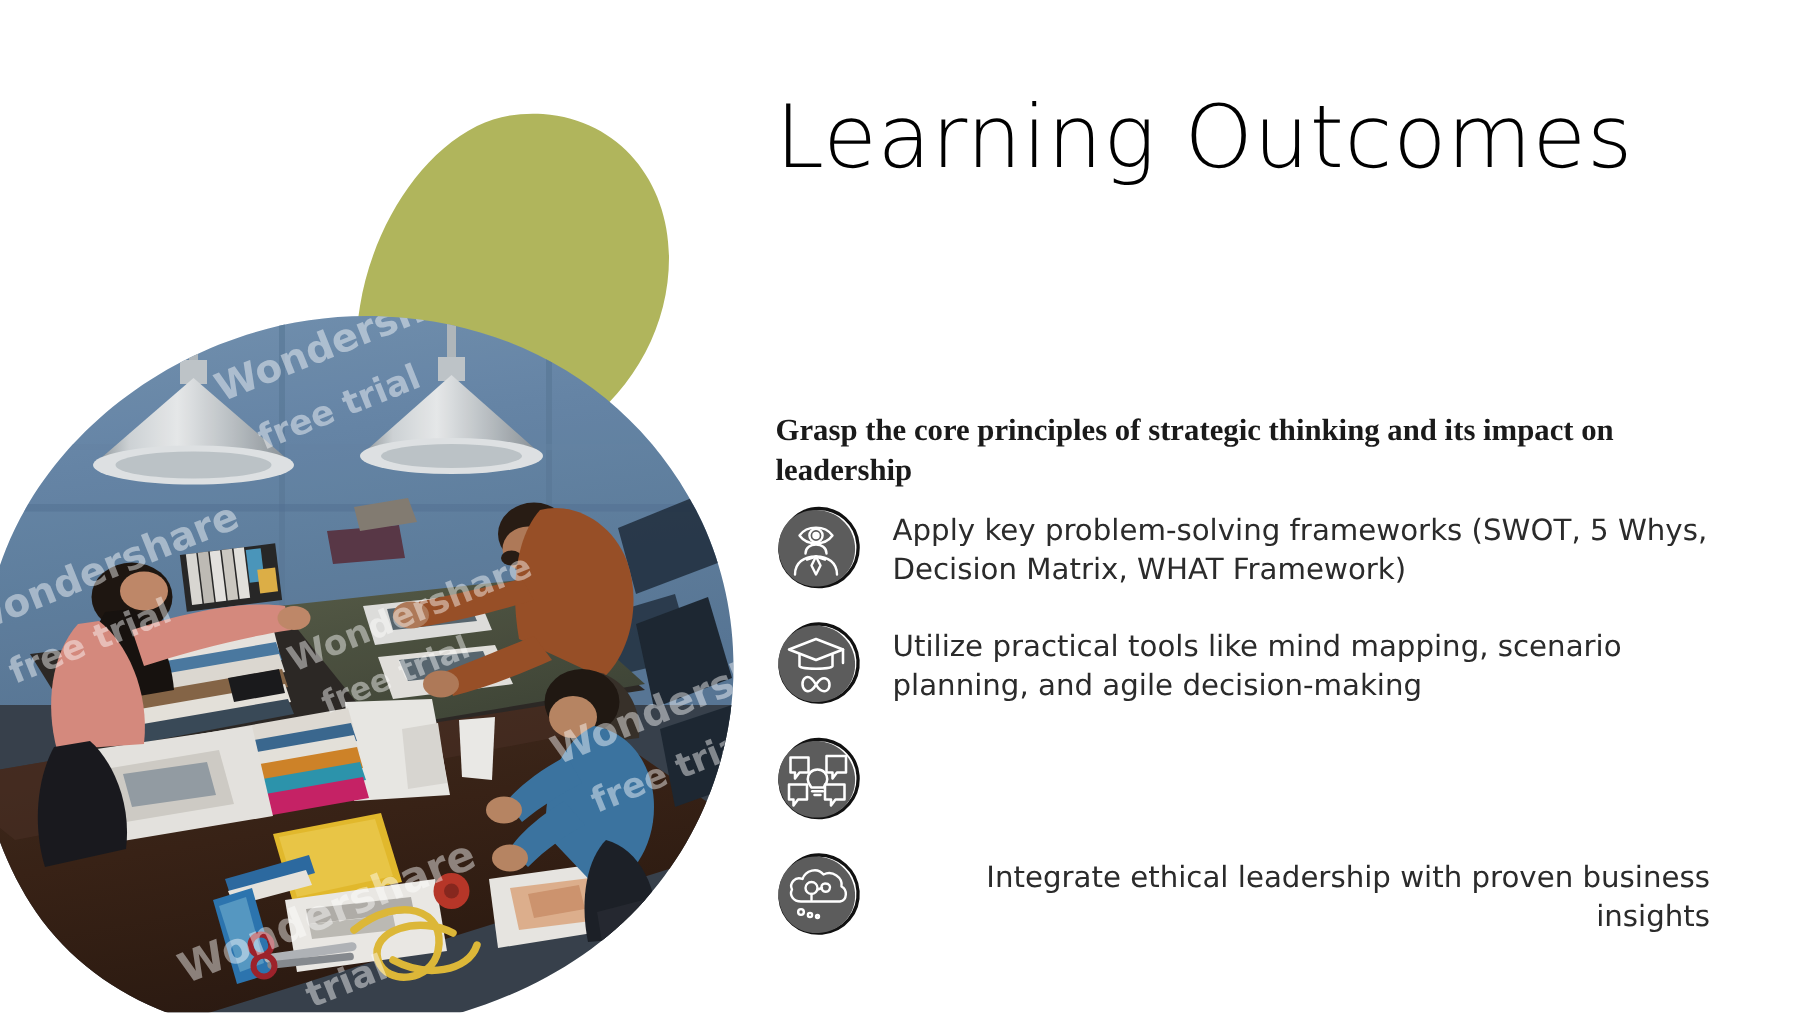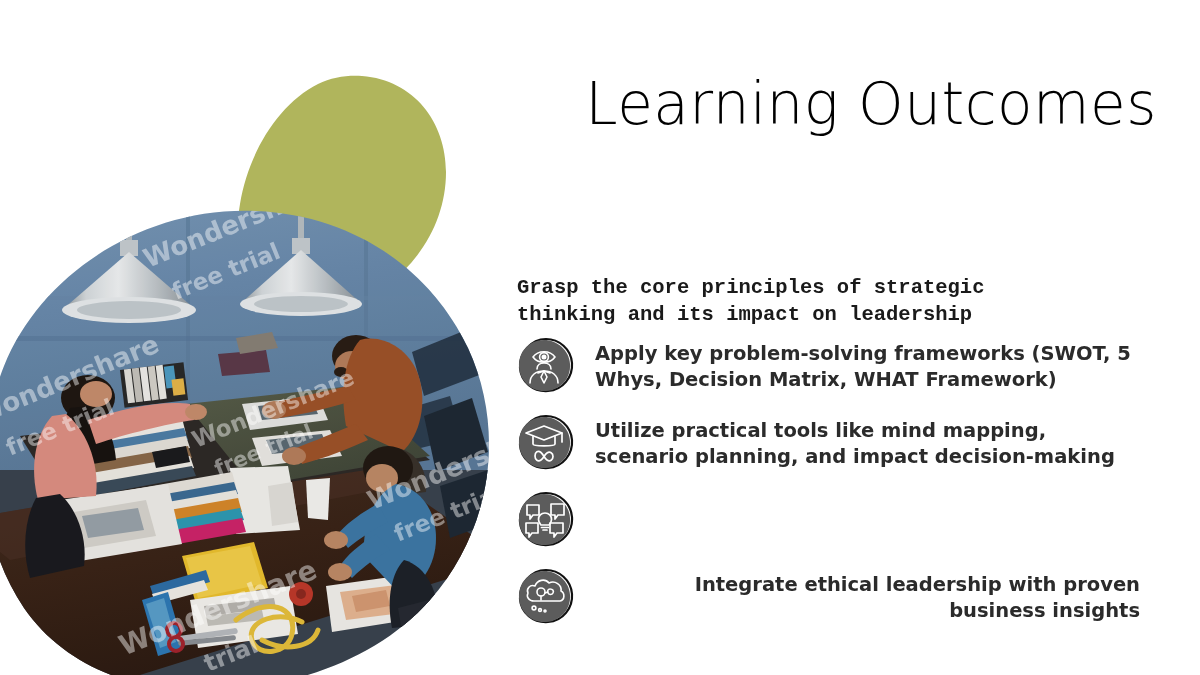--- a/index.html
+++ b/index.html
@@ -38,38 +38,38 @@
     position: absolute;
     left: 517px;
     top: 0;
     width: 640px;
     height: 675px;
   }
 
   #page-title {
     position: absolute;
     left: 0px;
-    top: 68px;
+    top: 55px;
     width: 640px;
     font-family: "DejaVu Sans", sans-serif;
     font-weight: 300;
     font-size: 58px;
     line-height: 72px;
     letter-spacing: 0.5px;
     color: #000000;
-    text-align: right;
+    text-align: left;
     white-space: nowrap;
   }
 
   #lead-text {
     position: absolute;
     left: 0px;
     top: 274px;
     width: 570px;
-    font-family: Liberation Mono, monospace;
+    font-family: Liberation Serif, serif;
     font-size: 20.5px;
     line-height: 27px;
     font-weight: 600;
     color: #1a1a1a;
   }
 
   #bullet-list {
     position: absolute;
     left: 0px;
     top: 334px;
@@ -97,21 +97,21 @@
   .bullet-icon svg { display: block; width: 58px; height: 58px; }
 
   .bullet-text {
     flex: 1 1 auto;
     margin-left: 20px;
     padding-top: 7px;
     font-family: "DejaVu Sans", sans-serif;
     font-size: 19.5px;
     line-height: 26px;
     color: #2b2b2b;
-    font-weight: 700;
+    font-weight: 400;
     max-width: 545px;
   }
 </style>
 </head>
 <body>
 
 <div id="slide">
 
   <svg class="shape-layer" width="1200" height="675" viewBox="0 0 1200 675" xmlns="http://www.w3.org/2000/svg">
     <defs>
@@ -367,21 +367,21 @@
             <path d="M 29,3 C 42,3 54,13 55,27 C 56,41 46,54 31,55 C 16,56 4,46 3,32 C 2,17 14,3 29,3 Z" fill="none" stroke="#111111" stroke-width="2.2"></path>
             <path d="M 27,4 C 40,4 52,14 53,28 C 54,42 44,54 29,55 C 14,56 3,45 2,31 C 1,16 12,4 27,4 Z" fill="#5c5c5c"></path>
             <g fill="none" stroke="#ffffff" stroke-width="1.7" stroke-linecap="round" stroke-linejoin="round">
               <path d="M 27,13 L 45,20 L 27,27 L 9,20 Z"></path>
               <path d="M 16,23.5 L 16,31 C 16,33.5 38,33.5 38,31 L 38,23.5"></path>
               <path d="M 45,20 L 45,29"></path>
               <path d="M 18,43 C 18,39 21,37 24,39.5 C 27,42 27,45 30,47 C 33,49 36,47 36,43.5 C 36,40 33,38 30,40 C 27,42 27,45 24,47 C 21,49 18,47 18,43 Z"></path>
             </g>
           </svg>
         </span>
-        <span class="bullet-text">Utilize practical tools like mind mapping, scenario planning, and impact decision-making</span>
+        <span class="bullet-text">Utilize practical tools like mind mapping, scenario planning, and agile decision-making</span>
       </div>
 
       <div class="bullet-row r2">
         <span class="bullet-icon">
           <svg viewBox="0 0 58 58" xmlns="http://www.w3.org/2000/svg">
             <path d="M 29,3 C 42,3 54,13 55,27 C 56,41 46,54 31,55 C 16,56 4,46 3,32 C 2,17 14,3 29,3 Z" fill="none" stroke="#111111" stroke-width="2.2"></path>
             <path d="M 27,4 C 40,4 52,14 53,28 C 54,42 44,54 29,55 C 14,56 3,45 2,31 C 1,16 12,4 27,4 Z" fill="#5c5c5c"></path>
             <g fill="none" stroke="#ffffff" stroke-width="1.7" stroke-linecap="round" stroke-linejoin="round">
 
               <path d="M 10,15 L 22,15 L 22,25 L 16,25 L 13,29 L 13,25 L 10,25 Z"></path>

